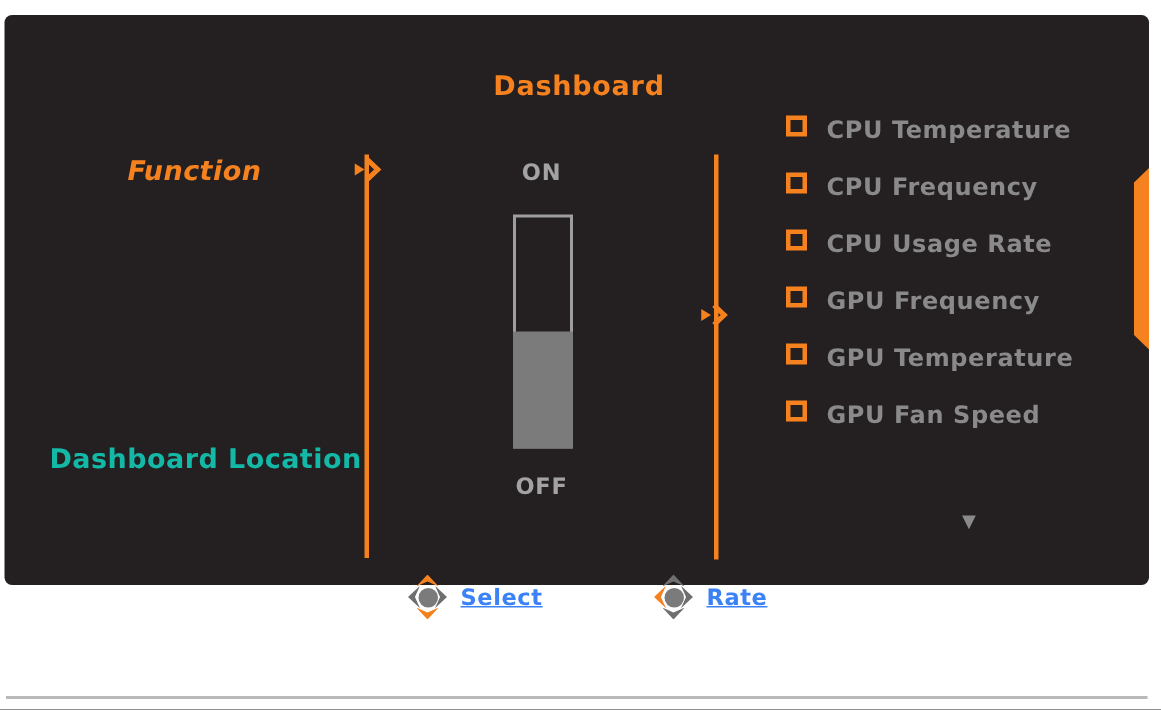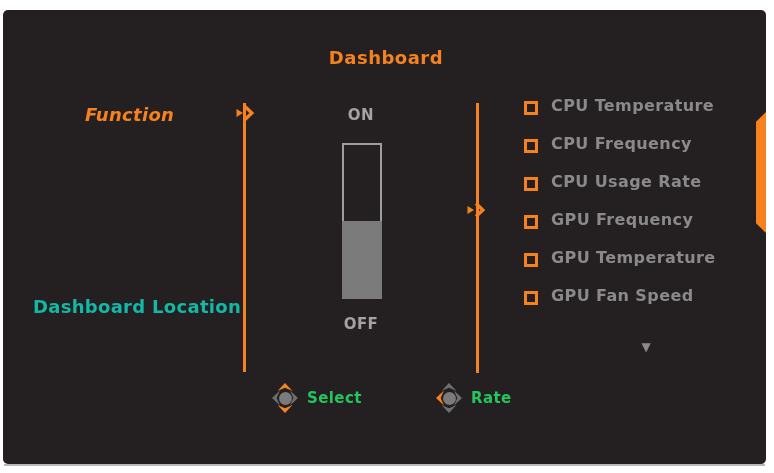--- a/index.html
+++ b/index.html
@@ -4,21 +4,21 @@
 <style>
   html,body{margin:0;padding:0;}
   body{
     width:774px;height:473px;position:relative;overflow:hidden;
     background:#ffffff;
     font-family:"DejaVu Sans","Liberation Sans",sans-serif;
     font-weight:700;
     -webkit-font-smoothing:antialiased;
   }
   .panel{
-    position:absolute;left:3px;top:10px;width:763px;height:454px;
+    position:absolute;left:3px;top:10px;width:763px;height:380px;
     background:#241F21;border-radius:5px;
   }
   .panel-bottom-line{
     position:absolute;left:4px;top:464px;width:761px;height:2px;
     background:#b9b9b9;
   }
   .abs{position:absolute;}
   .title{
     left:283px;top:37px;width:200px;text-align:center;
     font-size:18px;color:#F6821F;letter-spacing:0.5px;
@@ -43,41 +43,41 @@
   .slider{
     left:339px;top:133px;width:36px;height:152px;
     border:2px solid #9e9e9e;background:transparent;
   }
   .slider-fill{
     position:absolute;left:-2px;bottom:-2px;width:40px;
     background:#7b7b7b;
   }
   .checklist{left:521px;top:67px;width:240px;}
   .check-row{
-    height:38px;display:flex;align-items:flex-end;cursor:default;
+    height:38px;display:flex;align-items:flex-start;cursor:default;
   }
   .checkbox{
     width:8px;height:8px;border:3px solid #F6821F;
     background:transparent;margin-right:13px;flex:0 0 auto;
   }
   .check-label{
     color:#8A8A8A;font-size:16px;letter-spacing:0.4px;white-space:nowrap;
   }
   .scroll-down{
     left:625px;top:330px;width:36px;text-align:center;
     color:#8A8A8A;font-size:12px;
   }
   .tab-ind{
     left:753px;top:102px;width:10px;height:121px;background:#F6821F;
     clip-path:polygon(100% 0,100% 100%,0 92%,0 8%);
   }
   .hint{display:flex;align-items:center;gap:9px;}
   .hint-select{left:269px;top:373px;}
   .hint-exit{left:433px;top:373px;}
-  .hint-label{color:#22c55e;font-size:15px;letter-spacing:0.4px;}
+  .hint-label{color:#3b82f6;font-size:15px;letter-spacing:0.4px;text-decoration:underline;}
   
   .joy{width:26px;height:30px;position:relative;flex:0 0 auto;}
   .joy .c{
     position:absolute;left:50%;top:50%;width:13px;height:13px;
     margin:-6.5px 0 0 -6.5px;border-radius:50%;background:#7b7b7b;
   }
   .joy .a{position:absolute;background:#6F6F6F;}
   .joy .up{left:50%;top:0;width:15px;height:8px;margin-left:-7.5px;
     clip-path:polygon(50% 0,100% 100%,50% 58%,0 100%);}
   .joy .down{left:50%;bottom:0;width:15px;height:8px;margin-left:-7.5px;

